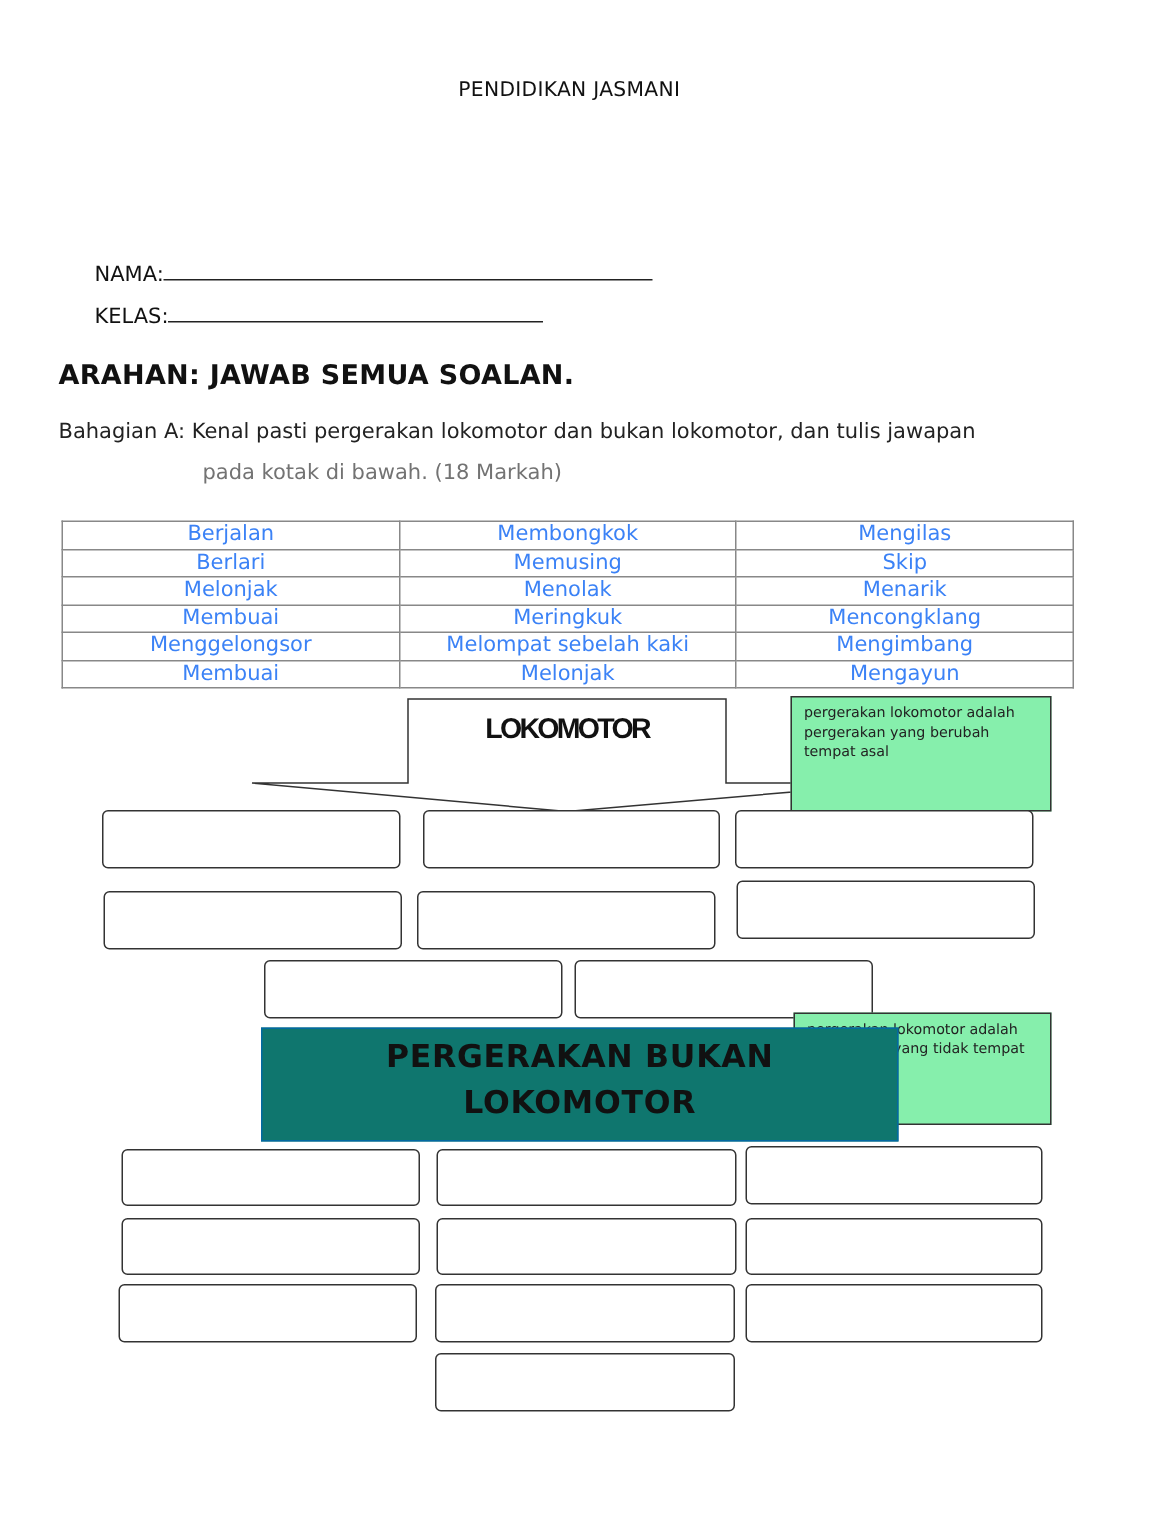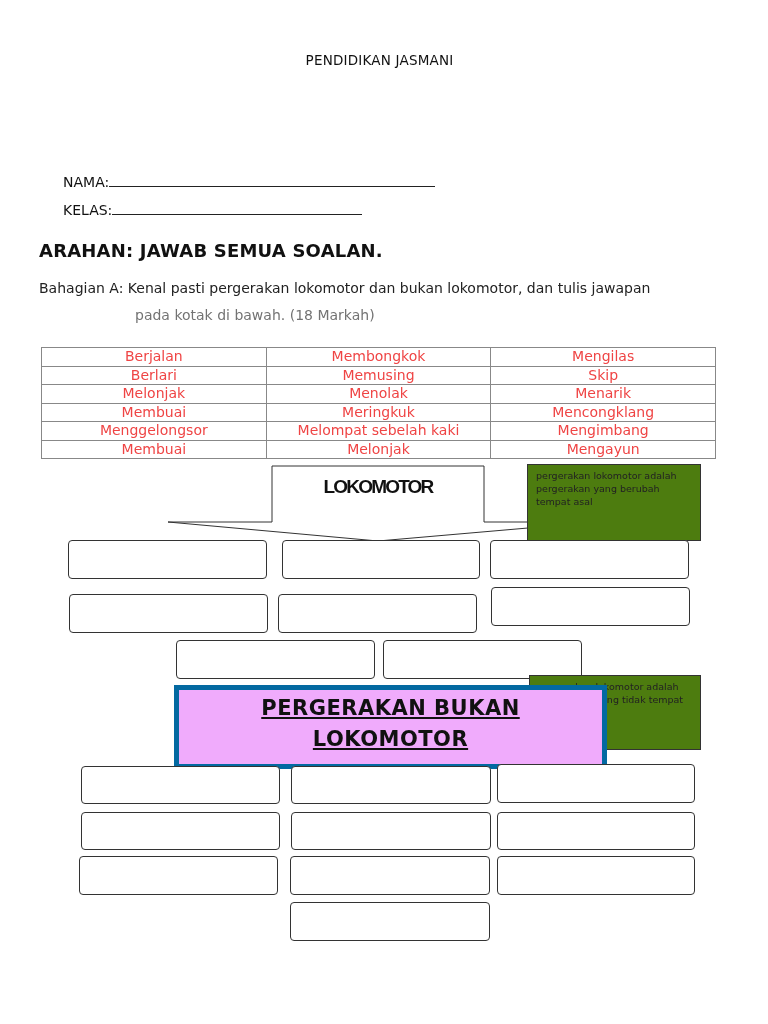--- a/index.html
+++ b/index.html
@@ -7,25 +7,25 @@
          font-family:"DejaVu Sans", sans-serif; color:#111; }
   .abs { position:absolute; }
   .title { left:0; width:759px; top:52px; text-align:center; font-size:13.5px; letter-spacing:0.2px; }
   .field { left:39px; font-size:14px; font-weight:normal;margin-left:24px; }
   .field .lbl { display:inline-block; }
   .field .line { display:inline-block; border-bottom:1.2px solid #222; vertical-align:baseline; height:14px; }
   .instr { left:39px; top:240px; font-size:18px; font-weight:bold; letter-spacing:0.2px; }
   .part-a { left:39px; top:280px; font-size:14px; color:#222; }
   .part-a-2 { left:135px; top:307px; font-size:14px; color:#737373; }
   table.words { position:absolute; left:41px; top:347px; width:675px; border-collapse:collapse; table-layout:fixed; }
-  table.words td { border:1px solid #888; text-align:center; font-size:14px; height:17.5px; padding:0; line-height:17px; color:#ef4444; }
+  table.words td { border:1px solid #888; text-align:center; font-size:14px; height:17.5px; padding:0; line-height:17px; color:#3b82f6; }
   table.words tr.thick td { border-top:1.5px solid #333; }
   .box { position:absolute; border:1.2px solid #333; border-radius:4px; background:#fff; }
-  .note { position:absolute; border:1px solid #333; background:#4d7c0f; font-size:9.5px; line-height:13px; padding:4px 8px; box-sizing:border-box; color:#222; }
-  .banner { position:absolute; border:5px solid #0369a1; background:#f0abfc; text-align:center;text-decoration:underline; }
+  .note { position:absolute; border:1px solid #333; background:#86efac; font-size:9.5px; line-height:13px; padding:4px 8px; box-sizing:border-box; color:#222; }
+  .banner { position:absolute; border:1px solid #0369a1; background:#0f766e; text-align:center; }
   svg.arrow { position:absolute; left:0; top:0; overflow:visible; }
 </style>
 </head>
 <body>
 
 <div class="abs title">PENDIDIKAN JASMANI</div>
 
 <div class="abs field" style="top:172px;">
   <span class="lbl">NAMA:</span><span class="line" style="width:326px;"></span>
 </div>

